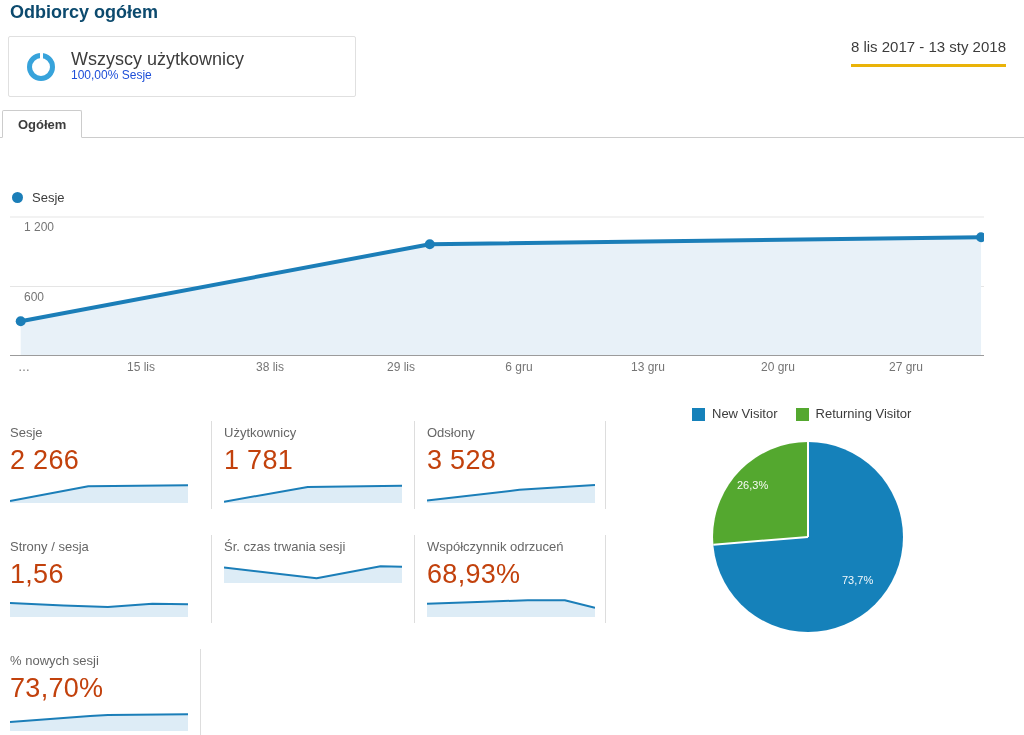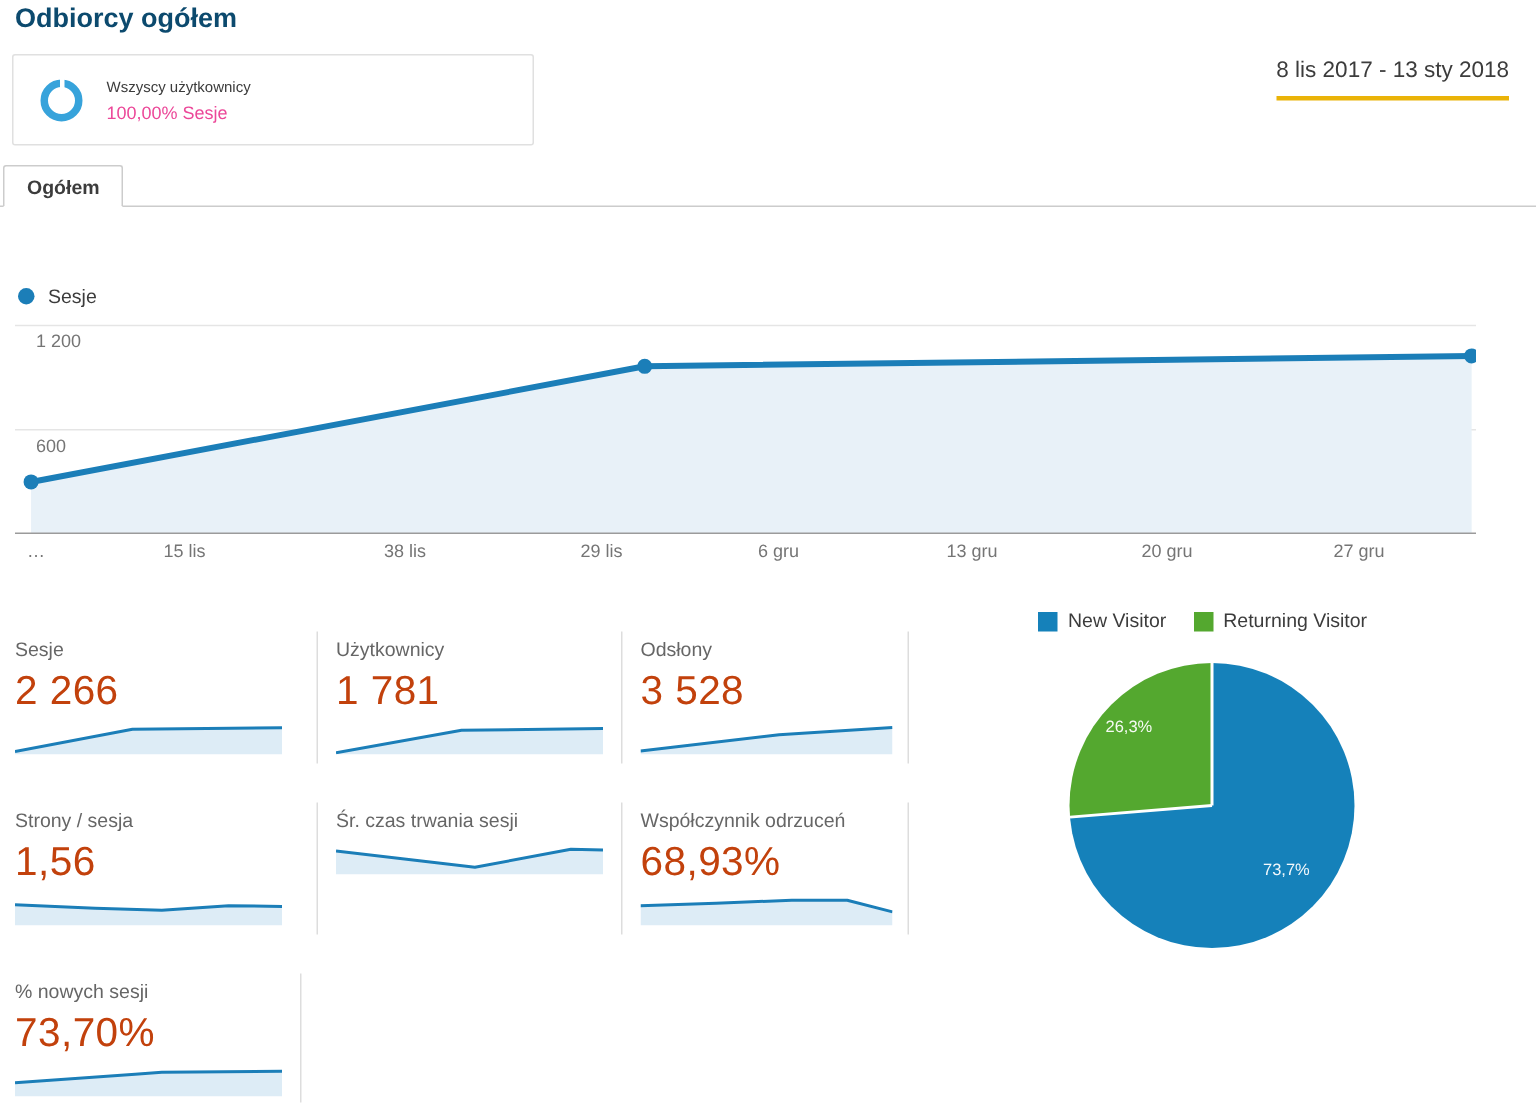--- a/index.html
+++ b/index.html
@@ -10,22 +10,22 @@
   .page-title { position: absolute; left: 10px; top: 2px; font-size: 18px; font-weight: bold; color: #0c4a6e; }
 
   .date-range { position: absolute; right: 18px; top: 38px; font-size: 15px; color: #3c3c3c;
     padding-bottom: 9px; border-bottom: 3px solid #eab308; cursor: pointer; }
 
   .segment-card { position: absolute; left: 8px; top: 36px; width: 348px; height: 61px;
     background: #fff; border: 1px solid #e0e0e0; border-radius: 2px; display: flex; align-items: center; cursor: pointer; }
   .segment-donut { position: relative; width: 28px; height: 28px; margin: 0 16px 0 18px;
     border: 5px solid #37a3db; border-radius: 50%; }
   .segment-donut::after { content: ""; position: absolute; left: 8px; top: -6px; width: 3px; height: 7px; background: #fff; }
-  .segment-title { font-size: 10px; color: #3c3c3c; line-height: 18px; }
-  .segment-sub { font-size: 12px; color: #ec4899; line-height: 15px; }
+  .segment-title { font-size: 18px; color: #3c3c3c; line-height: 18px; }
+  .segment-sub { font-size: 12px; color: #1d4ed8; line-height: 15px; }
 
   .tabbar { position: absolute; left: 0; top: 110px; width: 1024px; height: 28px; border-bottom: 1px solid #ccc; }
   .tab { position: absolute; left: 2px; bottom: -1px; height: 28px; padding: 0 15px; background: #fff;
     border: 1px solid #ccc; border-bottom: 1px solid #fff; border-radius: 2px 2px 0 0;
     font-size: 13px; font-weight: bold; color: #3c3c3c; line-height: 27px; cursor: pointer; }
 
   .chart-legend { position: absolute; left: 12px; top: 190px; display: flex; align-items: center; }
   .legend-dot { width: 11px; height: 11px; border-radius: 50%; background: #1b7eb8; margin-right: 9px; }
   .chart-legend-label { font-size: 13px; color: #3c3c3c; }
 
@@ -91,21 +91,21 @@
         <circle cx="10.713999999999999" cy="108.25" r="5" fill="#1b7eb8"></circle>
         <circle cx="419.794" cy="31.22083333333333" r="5" fill="#1b7eb8"></circle>
         <circle cx="971.078" cy="24.270833333333343" r="5" fill="#1b7eb8"></circle>
       </svg>
     <div id="ytick-layer">
         <span class="ytick" style="top: 7px;">1 200</span>
         <span class="ytick" style="top: 76.5px;">600</span>
       </div>
     <div id="xtick-layer">
         <span class="xtick left" style="left: 8px;">…</span>
-        <span class="xtick" style="left: 113px;">15 lis</span>
+        <span class="xtick" style="left: 131px;">15 lis</span>
         <span class="xtick" style="left: 260px;">38 lis</span>
         <span class="xtick" style="left: 391px;">29 lis</span>
         <span class="xtick" style="left: 509px;">6 gru</span>
         <span class="xtick" style="left: 638px;">13 gru</span>
         <span class="xtick" style="left: 768px;">20 gru</span>
         <span class="xtick" style="left: 896px;">27 gru</span>
       </div>
   </div>
 
   <div class="metrics">

